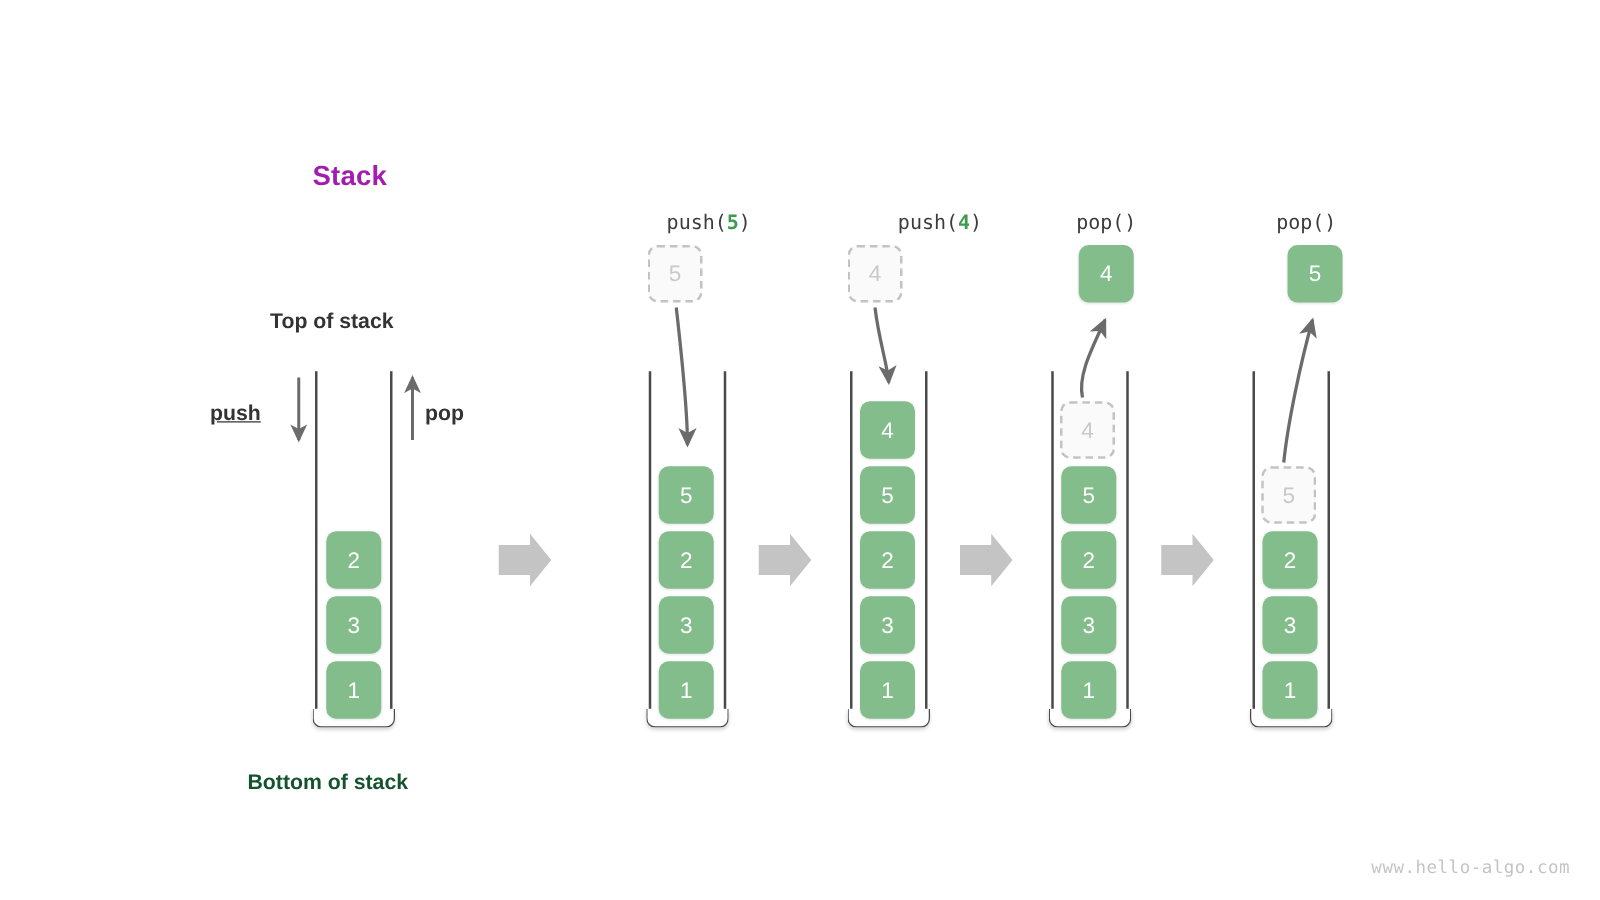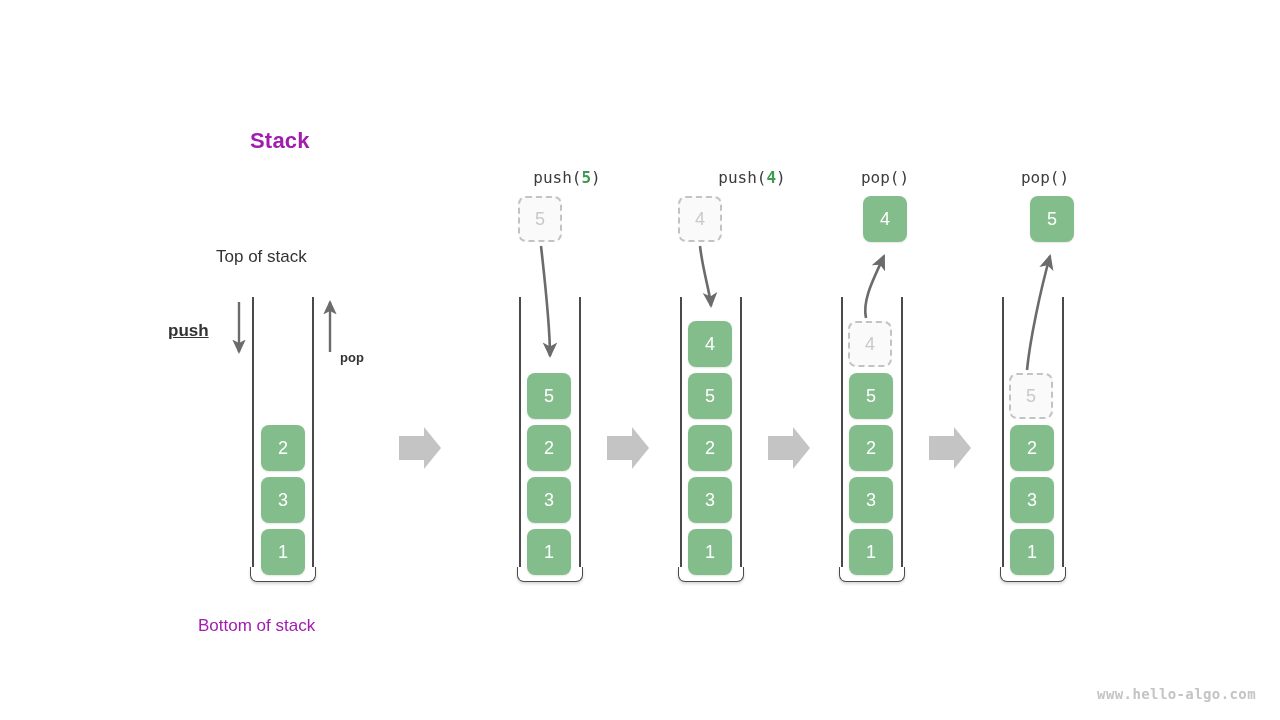--- a/index.html
+++ b/index.html
@@ -32,50 +32,49 @@
     font-weight: bold;
     color: #a21caf;
     letter-spacing: 0.2px;
     margin-top: 20px;
   }
   .label-top {
     position: absolute;
     left: 216px;
     top: 247px;
     font-size: 17px;
-    font-weight: normal;
+    font-weight: bold;
     color: #333333;
     white-space: nowrap;
   }
   .label-bottom {
     position: absolute;
     left: 198px;
     top: 616px;
     font-size: 17px;
-    font-weight: normal;
-    color: #a21caf;
+    font-weight: bold;
+    color: #14532d;
     white-space: nowrap;
   }
   .label-push {
     position: absolute;
     left: 168px;
     top: 321px;
     font-size: 17px;
     font-weight: bold;
     color: #333333;
     text-decoration: underline;
   }
   .label-pop {
     position: absolute;
     left: 340px;
     top: 321px;
-    font-size: 13px;
+    font-size: 17px;
     font-weight: bold;
     color: #333333;
-    margin-top: 29px;
   }
 
   
   .op-header {
     position: absolute;
     top: 141px;
     font-family: "DejaVu Sans Mono", monospace;
     font-size: 16px;
     color: #3c3c3c;
     white-space: nowrap;
@@ -138,21 +137,20 @@
 
   
   .watermark {
     position: absolute;
     right: 24px;
     bottom: 18px;
     font-family: "DejaVu Sans Mono", monospace;
     font-size: 14px;
     color: #c4c4c4;
     letter-spacing: 0.4px;
-    font-weight: bold;
   }
 
   .svg-layer {
     position: absolute;
     left: 0; top: 0;
     width: 1280px;
     height: 720px;
     pointer-events: none;
   }
 </style>

